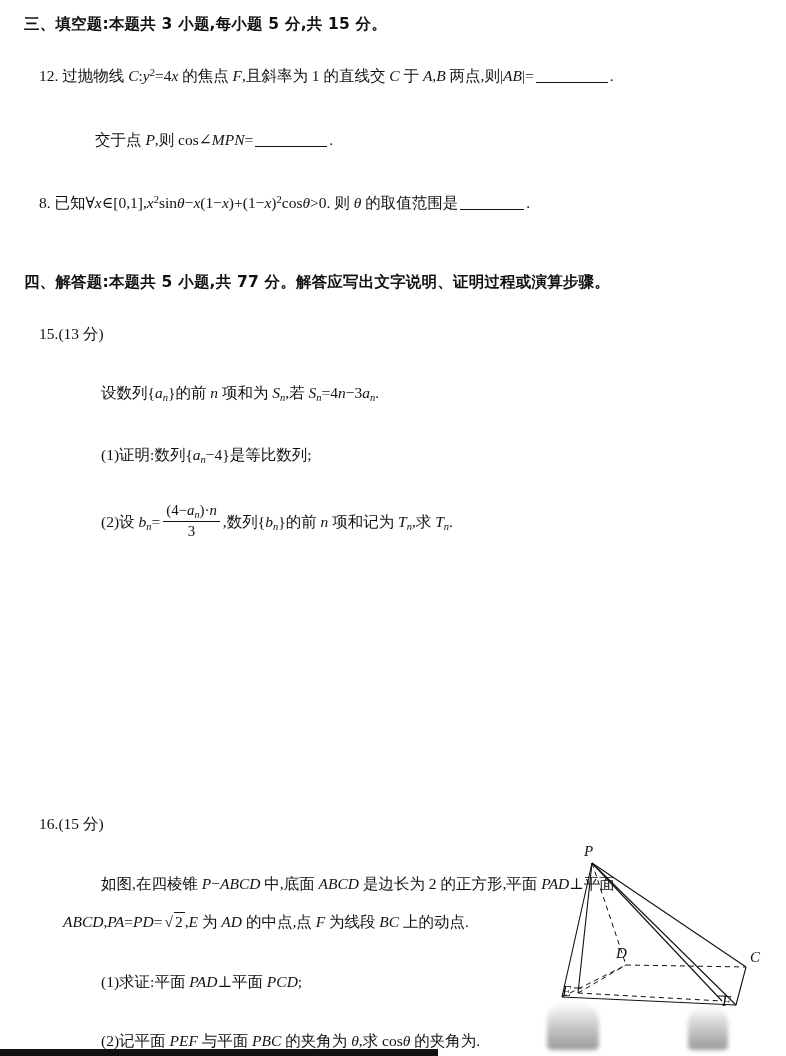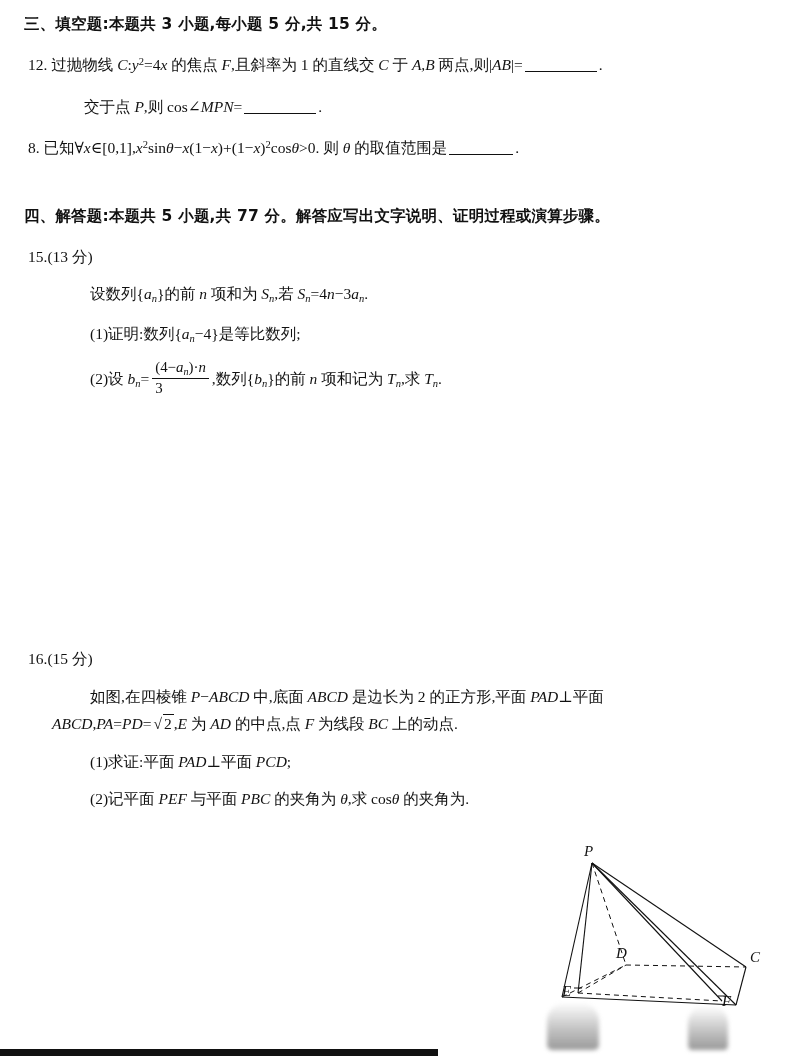--- a/index.html
+++ b/index.html
@@ -30,21 +30,21 @@
     margin: 0;
     padding: 0 24px;
   }
   .q {
     font-size: 15.5px;
     line-height: 1.52;
     padding: 0 24px;
     margin: 0;
   }
   .q-line {
-    margin: 4px;
+    margin: 15px;
     padding: 0;
     white-space: nowrap;
   }
   .indent1 { padding-left: 56px; }
   .indent2 { padding-left: 62px; }
   .gap-6 { height: 6px; }
   .gap-10 { height: 10px; }
   .gap-14 { height: 14px; }
   .gap-18 { height: 18px; }
   .gap-24 { height: 24px; }
@@ -66,21 +66,21 @@
     border-bottom: 1px solid #111;
     width: 72px;
     height: 0.95em;
     vertical-align: -0.15em;
     margin: 0 2px;
   }
   .fillblank.sm { width: 64px; }
   .frac {
     display: inline-block;
     vertical-align: middle;
-    text-align: left;
+    text-align: center;
     line-height: 1.12;
     margin: 0 3px;
     position: relative;
     top: -0.15em;
   }
   .frac .num {
     display: block;
     border-bottom: 1px solid #111;
     padding: 0 3px 1px 3px;
     font-size: 0.96em;

